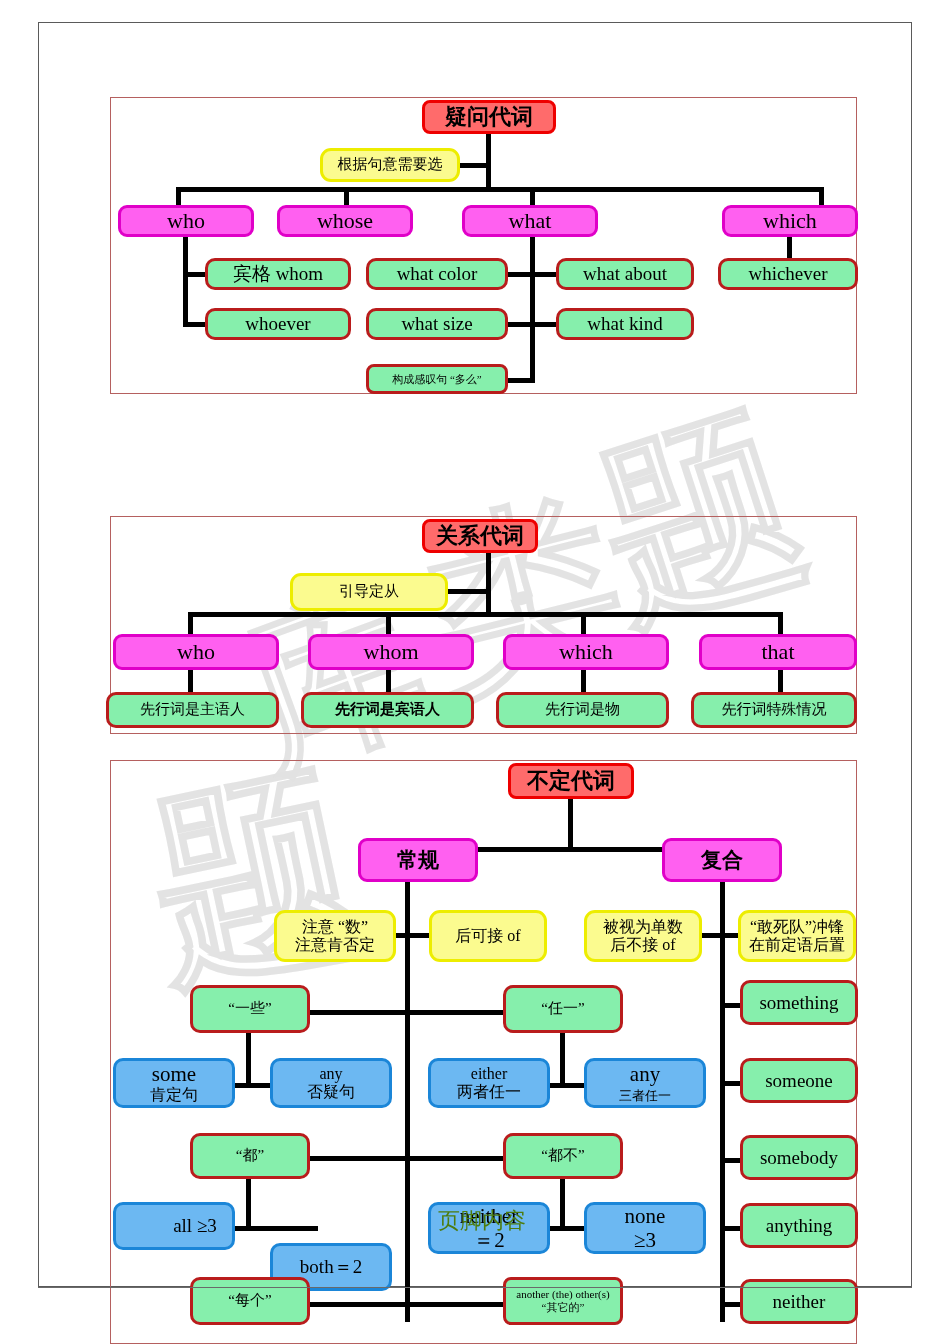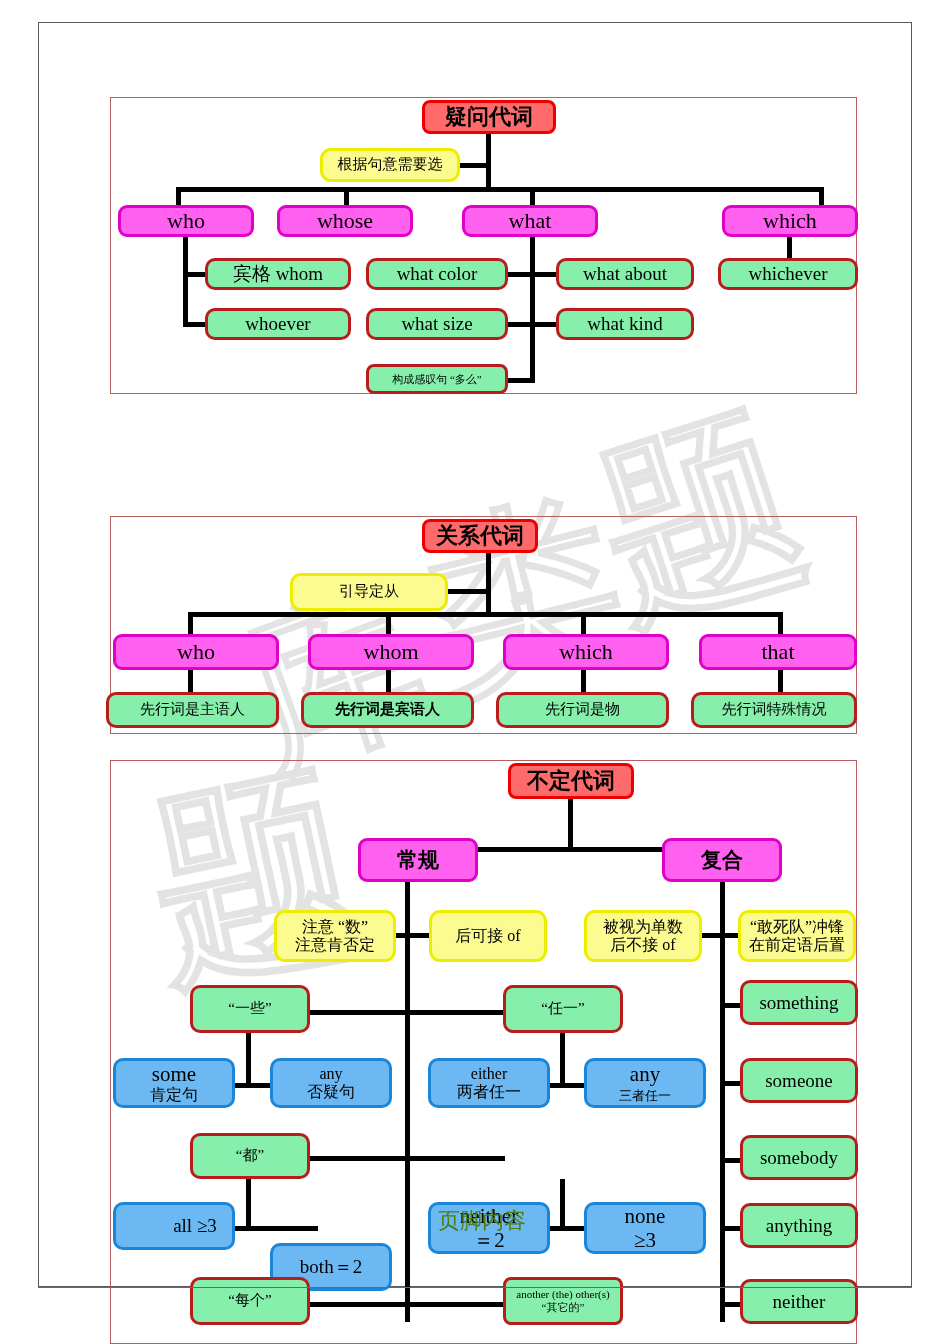--- a/index.html
+++ b/index.html
@@ -269,20 +269,21 @@
   <div class="node n-blue" style="left:584px; top:1058px; width:122px; height:50px;"><span class="l2"><span class="sz-lg">any</span><br><span class="sz-sm">三者任一</span></span></div>
 
   <div class="line h" style="left:310px; top:1156px; width:100px;"></div>
   <div class="node n-green small" style="left:190px; top:1133px; width:120px; height:46px;">“都”</div>
   <div class="line v" style="left:246px; top:1179px; height:50px;"></div>
   <div class="line h" style="left:222px; top:1226px; width:96px;"></div>
   <div class="node n-blue big" style="left:113px; top:1202px; width:122px; height:48px;padding-left:42px;">all ≥3</div>
   <div class="node n-blue big" style="left:270px; top:1202px; width:122px; height:48px;margin-top:41px;">both＝2</div>
 
   <div class="line h" style="left:405px; top:1156px; width:100px;"></div>
+  <div class="node n-green small" style="left:503px; top:1133px; width:120px; height:46px;">“都不”</div>
   <div class="line v" style="left:560px; top:1179px; height:50px;"></div>
   <div class="line h" style="left:536px; top:1226px; width:96px;"></div>
   <div class="node n-blue" style="left:428px; top:1202px; width:122px; height:52px;"><span class="l2"><span class="sz-lg">neither</span><br><span class="sz-lg">＝2</span></span></div>
   <div class="node n-blue" style="left:584px; top:1202px; width:122px; height:52px;"><span class="l2"><span class="sz-lg">none</span><br><span class="sz-lg">≥3</span></span></div>
 
   <div class="line h" style="left:310px; top:1302px; width:100px;"></div>
   <div class="node n-green small" style="left:190px; top:1277px; width:120px; height:48px;">“每个”</div>
   <div class="line h" style="left:405px; top:1302px; width:100px;"></div>
   <div class="node n-green tiny" style="left:503px; top:1277px; width:120px; height:48px;">another   (the) other(s)
 “其它的”</div>

